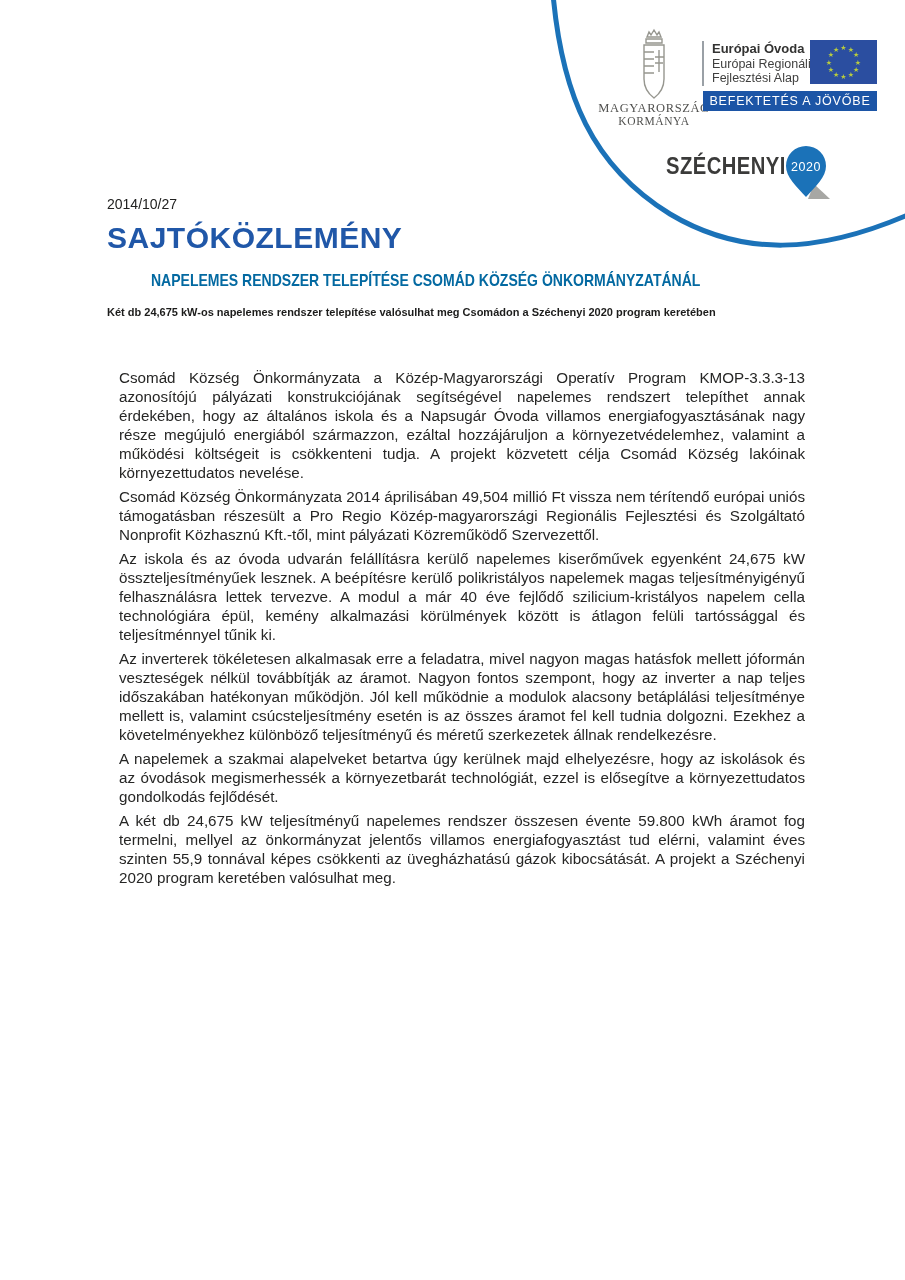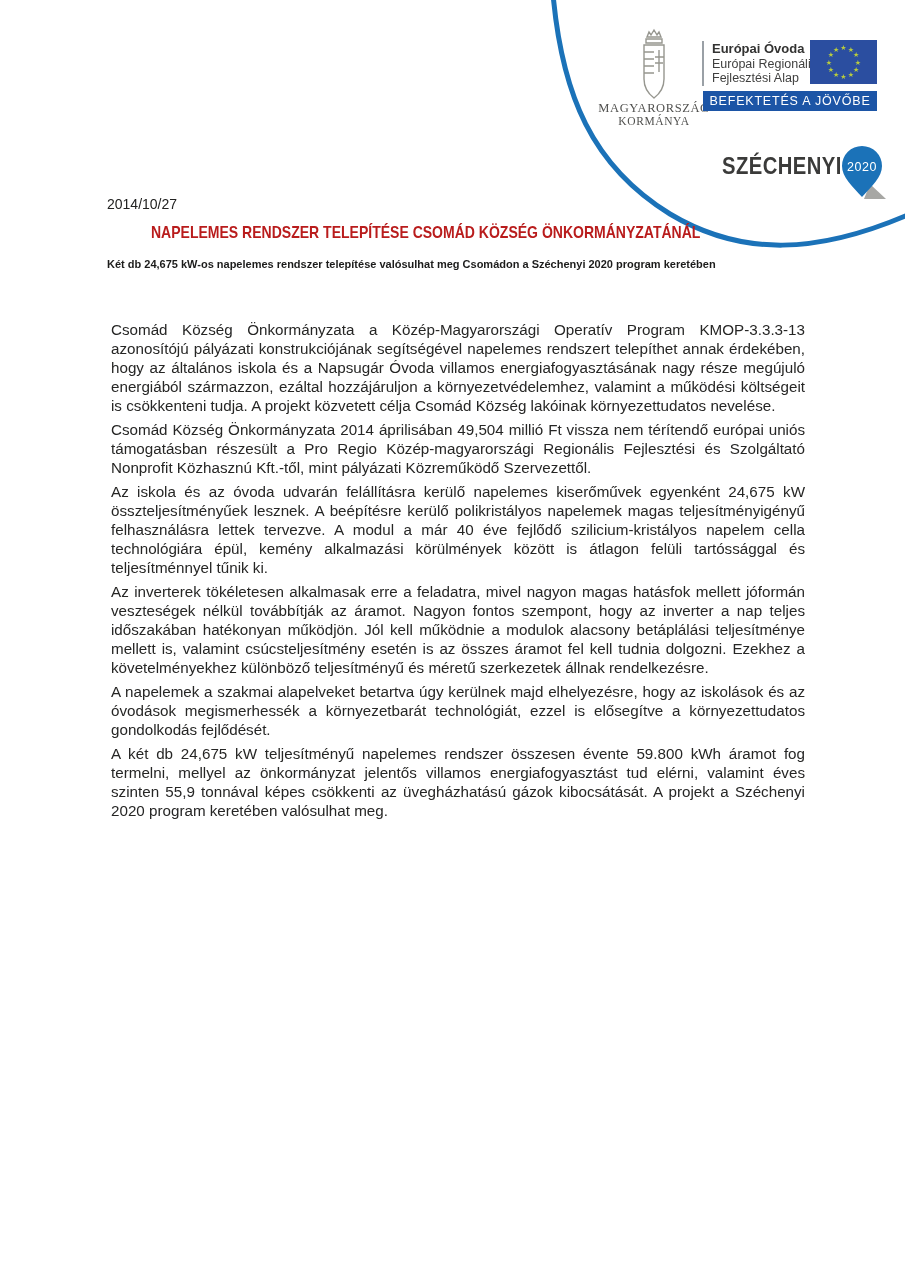--- a/index.html
+++ b/index.html
@@ -17,36 +17,36 @@
     letter-spacing:.6px;line-height:13px;}
   .gov-line1{font-size:12.5px;}
   .gov-line2{font-size:11.5px;}
   .eu-divider{position:absolute;left:702px;top:41px;width:2px;height:45px;background:#9aa0a6;}
   .eu-text{position:absolute;left:712px;top:42px;color:#3f3f3e;line-height:14.5px;font-size:12.5px;}
   .eu-text .b{font-weight:bold;font-size:13px;color:#333332;}
   .eu-flag{position:absolute;left:810px;top:40px;}
   .eu-banner{position:absolute;left:703px;top:91px;width:174px;height:20px;background:#1c55a6;
     color:#ffffff;font-weight:normal;font-size:12.5px;letter-spacing:.8px;
     display:flex;align-items:center;justify-content:center;}
-  .szechenyi{position:absolute;left:722px;top:150px;display:flex;align-items:flex-end;}
+  .szechenyi{position:absolute;left:666px;top:150px;display:flex;align-items:flex-end;}
   .szechenyi-word{font-weight:bold;font-size:23px;color:#3b3b3a;letter-spacing:.5px;
     transform:scaleX(.88);transform-origin:left top;white-space:nowrap;margin-top:3px;}
   .szechenyi-pin{position:absolute;left:118px;top:-6px;}
   
   .doc{position:absolute;left:107px;top:195px;width:698px;color:#222221;}
   .doc-date{font-size:14px;line-height:18px;margin:0 0 9px 0;}
   .doc-org{font-size:15.2px;font-weight:bold;line-height:18px;margin:0 0 29px 0;color:#1c1c1b;}
   .doc-title{font-size:30px;font-weight:bold;letter-spacing:.5px;line-height:32px;
     color:#2057a8;margin:0 0 16px 0;}
   .doc-subtitle{font-size:16.4px;font-weight:bold;line-height:20px;margin:0 0 13px 0;
-    color:#b91c1c;white-space:nowrap;padding-left:44px;}
+    color:#0369a1;white-space:nowrap;padding-left:44px;}
   .doc-subtitle>span{display:inline-block;transform:scaleX(.855);transform-origin:left top;}
   .doc-lead{font-size:11px;font-weight:bold;line-height:19.5px;margin:0 0 45px 0;
     text-align:justify;color:#1c1c1b;}
-  .doc-paragraphs p{font-size:15.2px;line-height:19px;margin:0 0 5px 4px;
+  .doc-paragraphs p{font-size:15.2px;line-height:19px;margin:0 0 5px 12px;
     text-align:justify;color:#262625;}
 </style>
 </head>
 <body>
 
 <svg class="curve-svg" viewBox="0 0 905 300" aria-hidden="true">
   <path d="M 553 -6 C 562 95 592 166 670 214 C 742 257 818 254 910 214" fill="none" stroke="#1B72B8" stroke-width="5" stroke-linecap="round"></path>
 </svg>
 
 <div class="gov-logo">
@@ -92,20 +92,21 @@
   <div class="szechenyi-word">SZÉCHENYI</div>
   <svg class="szechenyi-pin" width="50" height="58" viewBox="0 0 50 58">
     <polygon points="30,40 46,55 24,55" fill="#a7a7a4"></polygon>
     <path d="M22 53 C 12 42 2 33 2 22 A 20 20 0 1 1 42 22 C 42 33 32 42 22 53 Z" fill="#1B72B8"></path>
     <text x="22" y="27" text-anchor="middle" fill="#ffffff" font-size="12.5" letter-spacing="0.5" font-family="'Liberation Sans',sans-serif">2020</text>
   </svg>
 </div>
 
 <div class="doc">
   <p class="doc-date">2014/10/27</p>
+  <h1 class="doc-title">SAJTÓKÖZLEMÉNY</h1>
   <h2 class="doc-subtitle"><span>NAPELEMES RENDSZER TELEPÍTÉSE CSOMÁD KÖZSÉG ÖNKORMÁNYZATÁNÁL</span></h2>
   <p class="doc-lead">Két db 24,675 kW-os napelemes rendszer telepítése valósulhat meg Csomádon a Széchenyi 2020 program keretében</p>
   <div class="doc-paragraphs" id="paragraphs">
       <p>Csomád Község Önkormányzata a Közép-Magyarországi Operatív Program KMOP-3.3.3-13 azonosítójú pályázati konstrukciójának segítségével napelemes rendszert telepíthet annak érdekében, hogy az általános iskola és a Napsugár Óvoda villamos energiafogyasztásának nagy része megújuló energiából származzon, ezáltal hozzájáruljon a környezetvédelemhez, valamint a működési költségeit is csökkenteni tudja. A projekt közvetett célja Csomád Község lakóinak környezettudatos nevelése.</p>
       <p>Csomád Község Önkormányzata 2014 áprilisában 49,504 millió Ft vissza nem térítendő európai uniós támogatásban részesült a Pro Regio Közép-magyarországi Regionális Fejlesztési és Szolgáltató Nonprofit Közhasznú Kft.-től, mint pályázati Közreműködő Szervezettől.</p>
       <p>Az iskola és az óvoda udvarán felállításra kerülő napelemes kiserőművek egyenként 24,675 kW összteljesítményűek lesznek. A beépítésre kerülő polikristályos napelemek magas teljesítményigényű felhasználásra lettek tervezve. A modul a már 40 éve fejlődő szilicium-kristályos napelem cella technológiára épül, kemény alkalmazási körülmények között is átlagon felüli tartóssággal és teljesítménnyel tűnik ki.</p>
       <p>Az inverterek tökéletesen alkalmasak erre a feladatra, mivel nagyon magas hatásfok mellett jóformán veszteségek nélkül továbbítják az áramot. Nagyon fontos szempont, hogy az inverter a nap teljes időszakában hatékonyan működjön. Jól kell működnie a modulok alacsony betáplálási teljesítménye mellett is, valamint csúcsteljesítmény esetén is az összes áramot fel kell tudnia dolgozni. Ezekhez a követelményekhez különböző teljesítményű és méretű szerkezetek állnak rendelkezésre.</p>
       <p>A napelemek a szakmai alapelveket betartva úgy kerülnek majd elhelyezésre, hogy az iskolások és az óvodások megismerhessék a környezetbarát technológiát, ezzel is elősegítve a környezettudatos gondolkodás fejlődését.</p>
       <p>A két db 24,675 kW teljesítményű napelemes rendszer összesen évente 59.800 kWh áramot fog termelni, mellyel az önkormányzat jelentős villamos energiafogyasztást tud elérni, valamint éves szinten 55,9 tonnával képes csökkenti az üvegházhatású gázok kibocsátását. A projekt a Széchenyi 2020 program keretében valósulhat meg.</p>
     </div>

